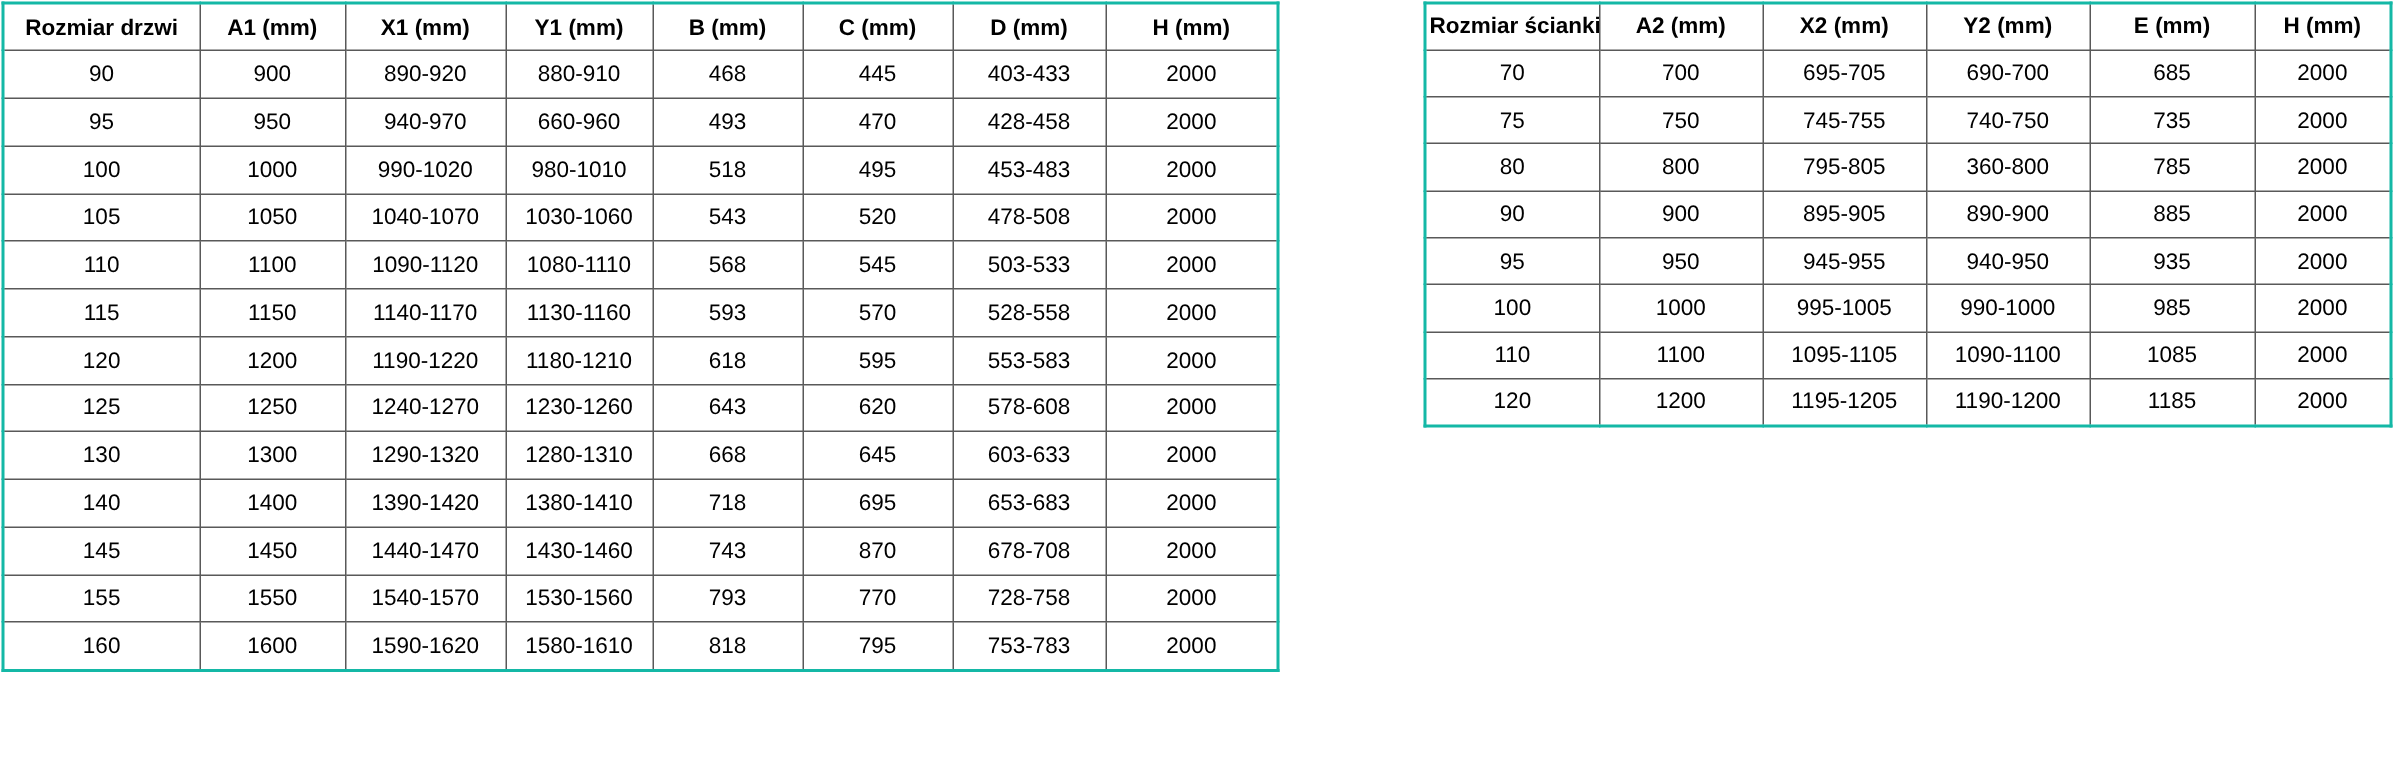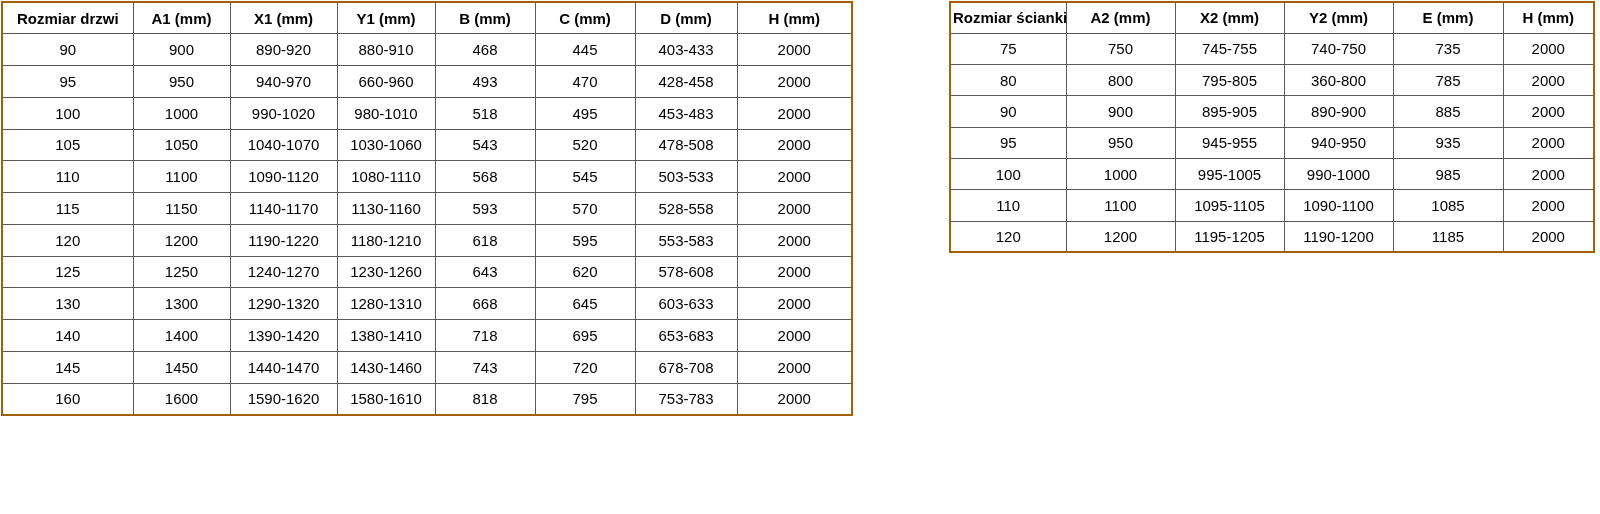--- a/index.html
+++ b/index.html
@@ -15,21 +15,21 @@
     position: relative;
     width: 1600px;
     height: 514px;
     overflow: hidden;
   }
   table.size-table {
     position: absolute;
     border-collapse: collapse;
     table-layout: fixed;
     background: #ffffff;
-    border: 2px solid #a16207;
+    border: 2px solid #14b8a6;
   }
   table.size-table th,
   table.size-table td {
     border: 1px solid #595959;
     text-align: center;
     vertical-align: middle;
     font-size: 15px;
     padding: 0 2px;
     overflow: hidden;
     white-space: nowrap;
@@ -178,22 +178,32 @@
           <td>695</td>
           <td>653-683</td>
           <td>2000</td>
         </tr>
         <tr>
           <td>145</td>
           <td>1450</td>
           <td>1440-1470</td>
           <td>1430-1460</td>
           <td>743</td>
-          <td>720</td>
+          <td>870</td>
           <td>678-708</td>
+          <td>2000</td>
+        </tr>
+        <tr>
+          <td>155</td>
+          <td>1550</td>
+          <td>1540-1570</td>
+          <td>1530-1560</td>
+          <td>793</td>
+          <td>770</td>
+          <td>728-758</td>
           <td>2000</td>
         </tr>
         <tr>
           <td>160</td>
           <td>1600</td>
           <td>1590-1620</td>
           <td>1580-1610</td>
           <td>818</td>
           <td>795</td>
           <td>753-783</td>
@@ -216,20 +226,28 @@
           <th>Rozmiar ścianki</th>
           <th>A2 (mm)</th>
           <th>X2 (mm)</th>
           <th>Y2 (mm)</th>
           <th>E (mm)</th>
           <th>H (mm)</th>
         </tr>
       </thead>
     <tbody>
         <tr>
+          <td>70</td>
+          <td>700</td>
+          <td>695-705</td>
+          <td>690-700</td>
+          <td>685</td>
+          <td>2000</td>
+        </tr>
+        <tr>
           <td>75</td>
           <td>750</td>
           <td>745-755</td>
           <td>740-750</td>
           <td>735</td>
           <td>2000</td>
         </tr>
         <tr>
           <td>80</td>
           <td>800</td>

